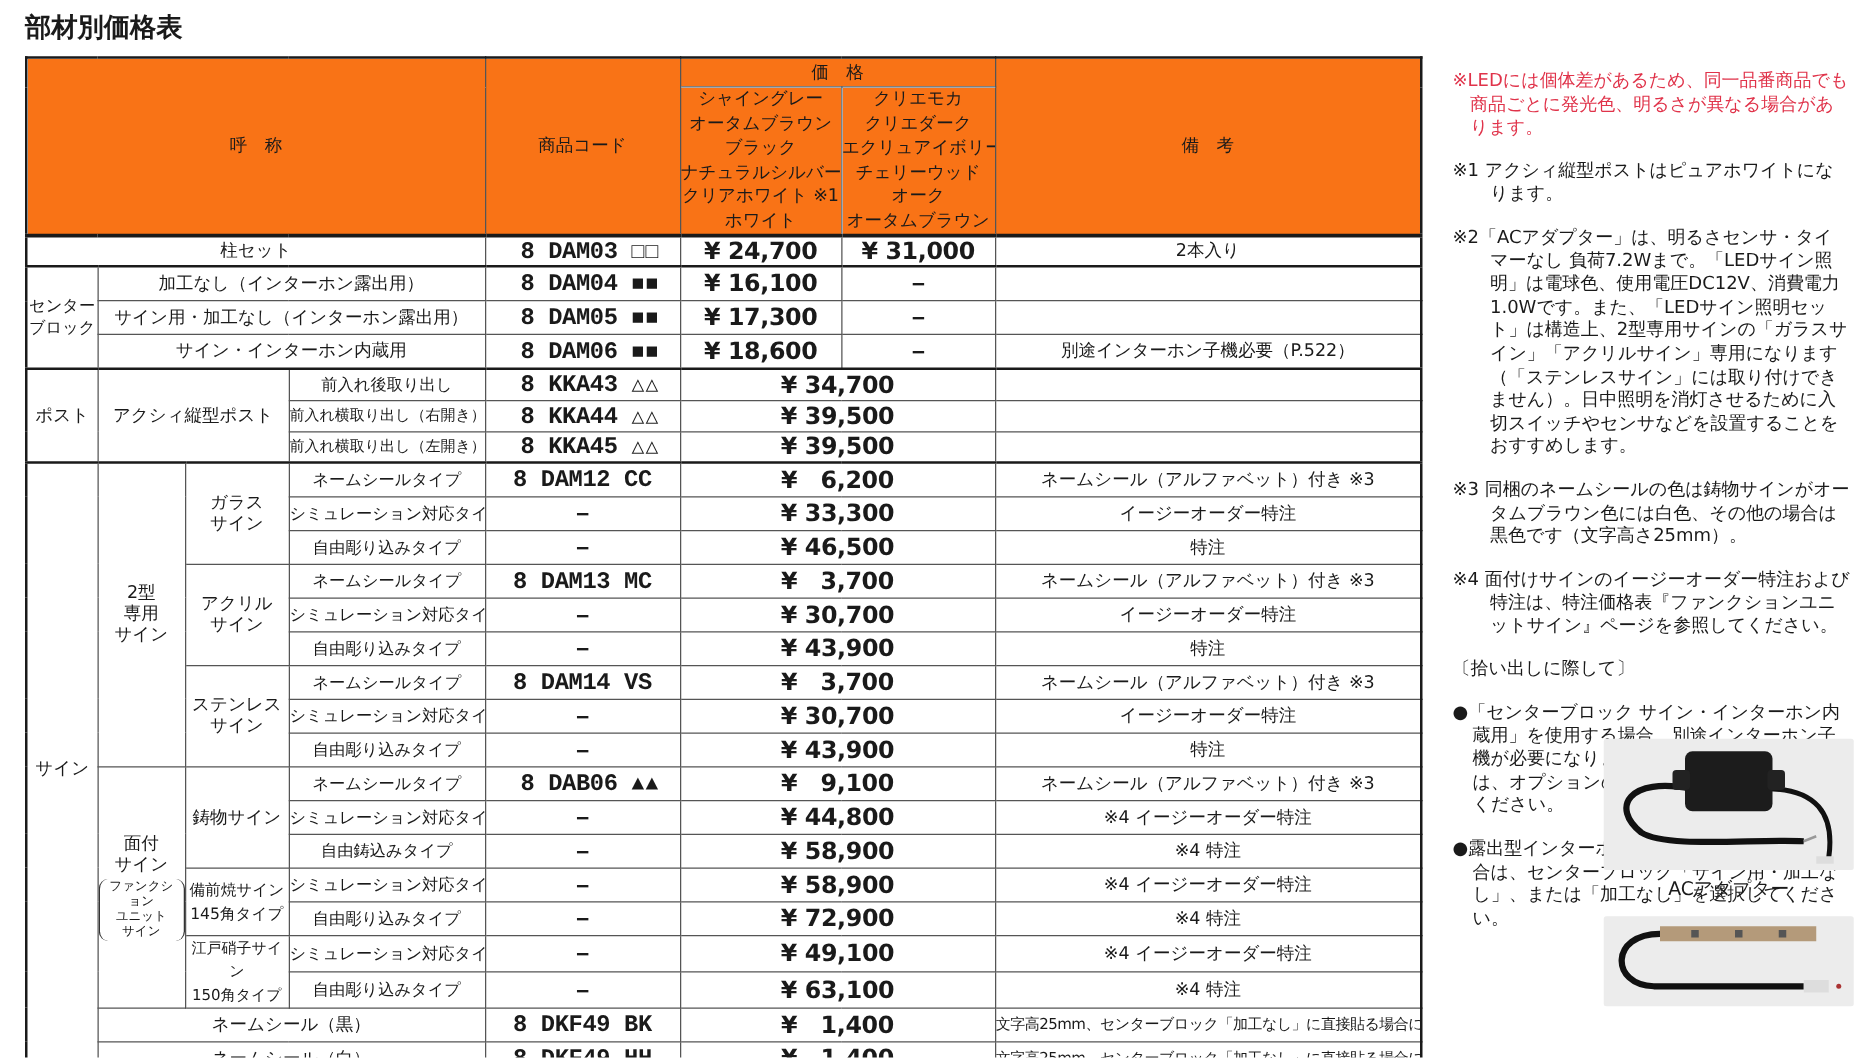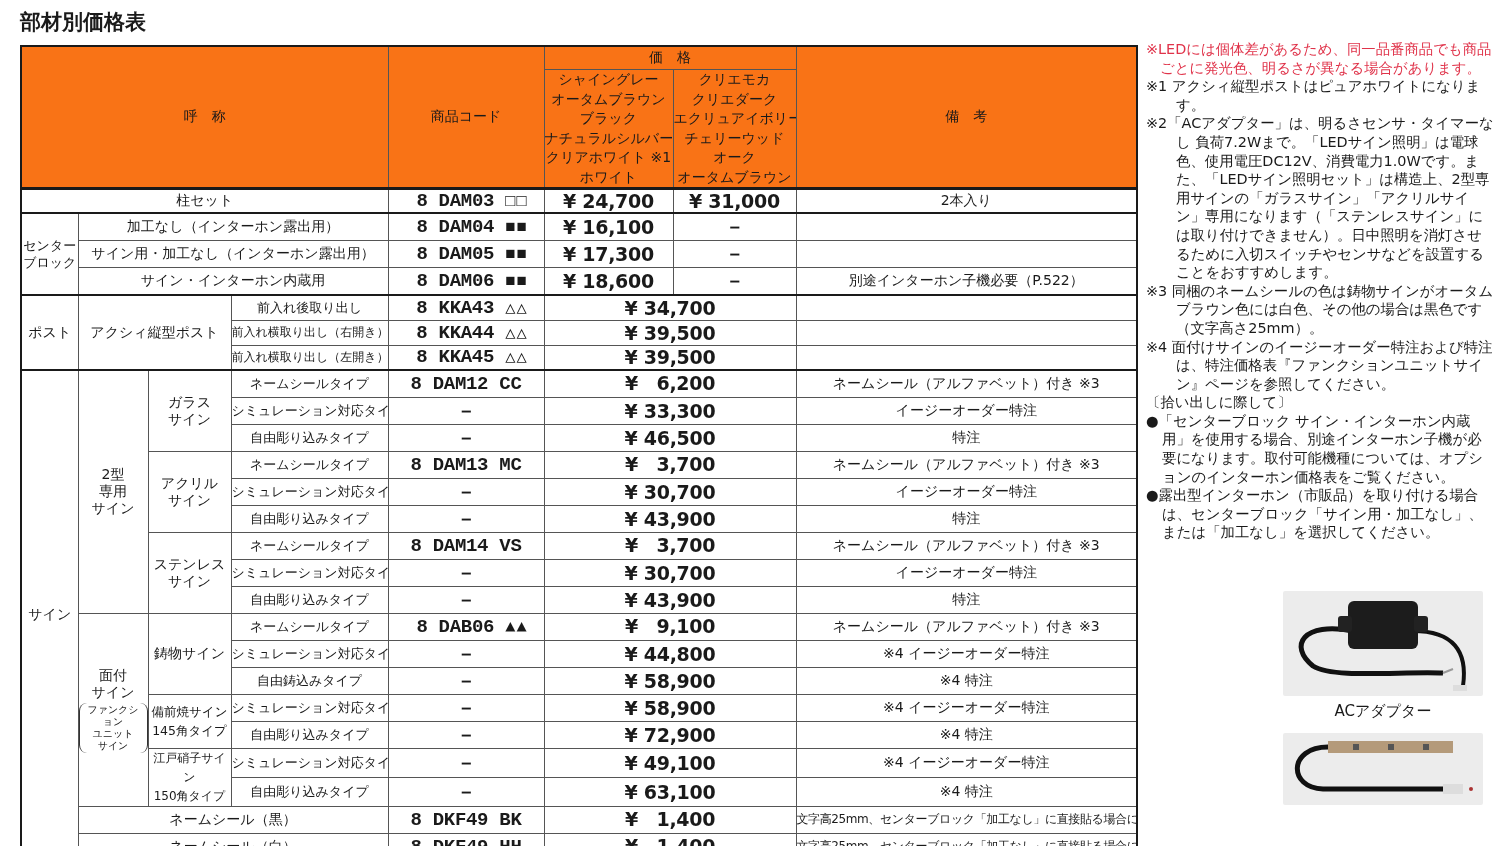--- a/index.html
+++ b/index.html
@@ -19,21 +19,21 @@
   td.code { font-size:19px; font-weight:bold; text-align:left; padding-left:12px !important; letter-spacing:-0.3px;font-family:Liberation Mono, monospace; }
   td.code.center { text-align:center; padding-left:0 !important; }
   td.price { font-size:19px; font-weight:bold; letter-spacing:-0.3px; }
   td.note { font-size:14px; }
   td.note.small { font-size:12px; letter-spacing:-0.4px; }
   .mark { font-size:17px; font-weight:normal; letter-spacing:1px; }
   .mark.filled { font-weight:bold; }
   .vlab { font-size:14px; line-height:17px; white-space:normal; }
   .paren { font-size:10px; line-height:12px; display:inline-block; border-left:1px solid #333; border-right:1px solid #333; border-radius:8px; padding:1px 4px; margin-top:2px; }
   .side { position:absolute; left:1146px; top:40px; width:350px; font-size:14.4px; line-height:18.6px; }
-  .side p { margin:0; padding-left:30px; text-indent:-30px; }
+  .side p { margin:16px; padding-left:30px; text-indent:-30px; }
   .side p.red { color:#e0334a; padding-left:14px; text-indent:-14px; }
   .side p.ind1 { padding-left:16px; text-indent:-16px; }
   .side p.hdr { padding-left:0; text-indent:0; }
   .photo { position:absolute; left:1283px; background:#ececec; border-radius:2px; }
   .photo-ac { top:591px; width:200px; height:105px; }
   .photo-led { top:733px; width:200px; height:72px; }
   .caption { position:absolute; font-size:15px; text-align:center; width:200px; left:1283px; }
 </style>
 </head>
 <body>

